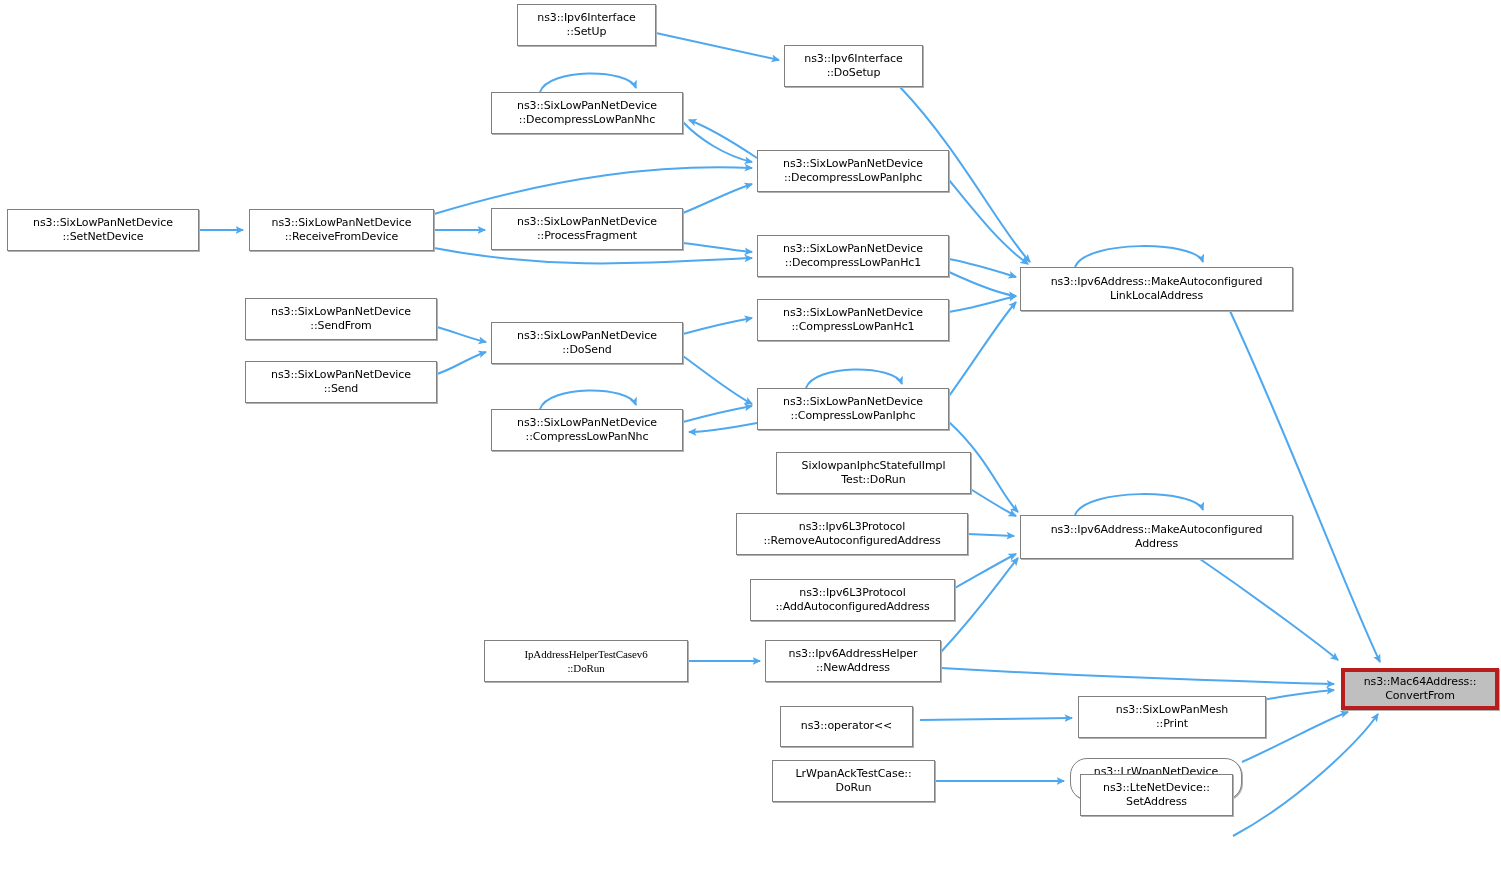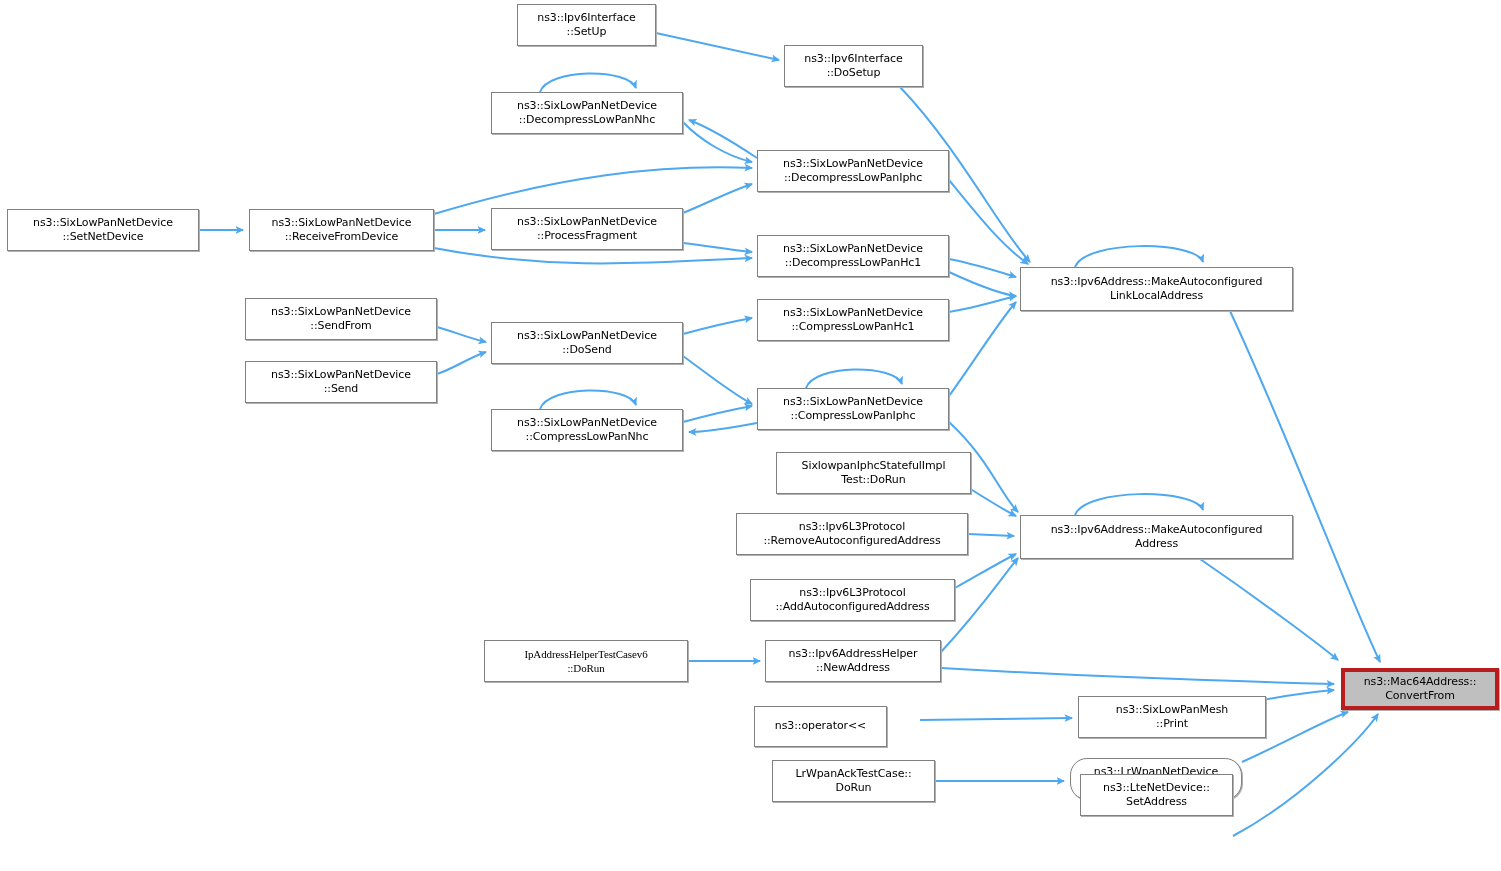--- a/index.html
+++ b/index.html
@@ -146,21 +146,21 @@
       <div class="node" style="left: 750px; top: 579px; width: 205px; height: 42px;"><span>ns3::Ipv6L3Protocol
 ::AddAutoconfiguredAddress</span></div>
       <div class="node" style="left: 484px; top: 640px; width: 204px; height: 42px; font-family: Liberation Serif, serif;"><span>IpAddressHelperTestCasev6
 ::DoRun</span></div>
       <div class="node" style="left: 765px; top: 640px; width: 176px; height: 42px;"><span>ns3::Ipv6AddressHelper
 ::NewAddress</span></div>
       <div class="node target" style="left: 1341px; top: 668px; width: 158px; height: 42px;"><span>ns3::Mac64Address::
 ConvertFrom</span></div>
       <div class="node" style="left: 1078px; top: 696px; width: 188px; height: 42px;"><span>ns3::SixLowPanMesh
 ::Print</span></div>
-      <div class="node" style="left: 754px; top: 706px; width: 133px; height: 41px;"><span>ns3::operator&lt;&lt;</span></div>
+      <div class="node" style="left: 780px; top: 706px; width: 133px; height: 41px;"><span>ns3::operator&lt;&lt;</span></div>
       <div class="node" style="left: 1070px; top: 758px; width: 172px; height: 42px; border-radius: 17px;"><span>ns3::LrWpanNetDevice
 ::SetAddress</span></div>
       <div class="node" style="left: 772px; top: 760px; width: 163px; height: 42px;"><span>LrWpanAckTestCase::
 DoRun</span></div>
       <div class="node" style="left: 1080px; top: 774px; width: 153px; height: 42px;"><span>ns3::LteNetDevice::
 SetAddress</span></div>
     </div>
 </div>
 
 </body></html>

